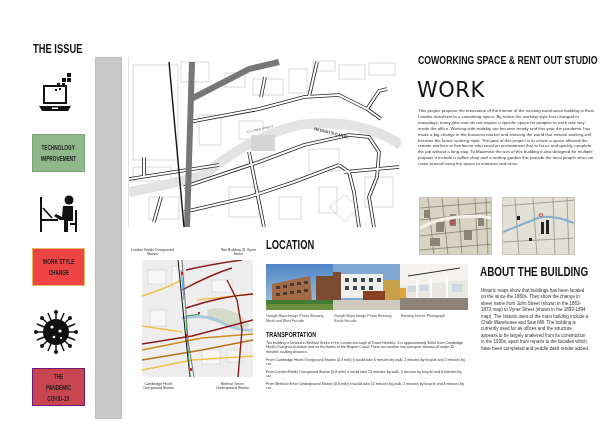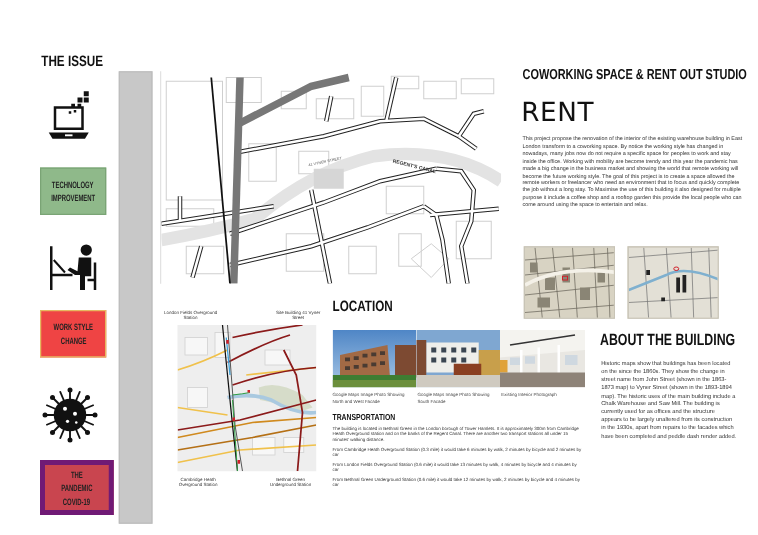--- a/index.html
+++ b/index.html
@@ -6,21 +6,21 @@
   body { width: 606px; height: 428px; position: relative; overflow: hidden; font-family: "Liberation Sans", sans-serif; color: #222; }
   .abs { position: absolute; }
 
   
   #issue-title { left: 33px; top: 42px; font-size: 12px; font-weight: bold; transform: scaleX(0.78); transform-origin: left top; color: #111; }
   .issue-icon { left: 30px; width: 52px; height: 48px; }
   .issue-badge { left: 32px; width: 51px; height: 36px; display: flex; align-items: center; justify-content: center; text-align: center; font-size: 7.4px; font-weight: bold; line-height: 11px; color: #222; }
   .issue-badge span { display: inline-block; transform: scaleX(0.8); }
   #badge-tech { top: 134px; background: #8fb98a; border: 1px solid #7aa475; }
   #badge-work { top: 248px; background: #ef4444; border: 1px solid #e6b860; }
-  #badge-pandemic { top: 368px; background: #c9454f; border: 4px solid #701a75; }
+  #badge-pandemic { top: 368px; background: #c9454f; border: 1px solid #701a75; }
 
   #gray-bar { left: 95px; top: 57px; width: 27px; height: 362px; background: #c8c8c8; border: 1px solid #bdbdbd; box-sizing: border-box; }
 
   
   #site-map { left: 128px; top: 57px; width: 272px; height: 170px; background: #fff; border-left: 1px solid #e2e2e2; overflow: hidden; }
 
   
   #project-subtitle { left: 418px; top: 54px; font-size: 11.5px; font-weight: bold; transform: scaleX(0.76); transform-origin: left top; white-space: nowrap; color: #111; }
   #project-title { left: 417px; top: 78px; font-size: 21px; font-weight: normal; letter-spacing: 0.5px; color: #111; font-family: "DejaVu Sans", sans-serif; }
   #project-desc { left: 418px; top: 108px; width: 176px; font-size: 4.35px; line-height: 5.9px; color: #333; }
@@ -191,21 +191,21 @@
     <path d="M63 5 L58 170" stroke="#777" stroke-width="6" fill="none"></path>
     <path d="M62 42 L120 12 L150 5" stroke="#777" stroke-width="6" fill="none"></path>
 
     <path d="M40 5 L55 170" stroke="#111" stroke-width="1.4" fill="none"></path>
     <text x="185" y="73" font-size="4" font-weight="bold" fill="#333" transform="rotate(14 185 73)">REGENT'S CANAL</text>
     <text x="118" y="76" font-size="3" fill="#555" transform="rotate(-12 118 76)">41 VYNER STREET</text>
   </svg>
 </div>
 
 <div class="abs" id="project-subtitle">COWORKING SPACE &amp; RENT OUT STUDIO</div>
-<div class="abs" id="project-title">RENT</div>
+<div class="abs" id="project-title">WORK</div>
 <div class="abs" id="project-desc">This project propose the renovation of the interior of the existing warehouse building in East London transform to a coworking space. By notice the working style has changed in nowadays, many jobs now do not require a specific space for peoples to work and stay inside the office. Working with mobility are become trendy and this year the pandemic has made a big change in the business market and showing the world that remote working will become the future working style. The goal of this project is to create a space allowed the remote workers or freelancer who need an environment that to focus and quickly complete the job without a long stay. To Maximise the use of this building it also designed for multiple purpose it include a coffee shop and a rooftop garden this provide the local people who can come around using the space to entertain and relax.</div>
 
 <div class="abs hist-map" id="hist-map-1">
   <svg width="73" height="58" viewBox="0 0 73 58">
     <rect width="73" height="58" fill="#d8d3c3"></rect>
     <g stroke="#6b675c" stroke-width="0.6" fill="none">
       <path d="M0 10 L73 4 M0 22 L73 14 M0 38 L73 30 M0 52 L73 46 M8 0 L14 58 M22 0 L28 58 M38 0 L42 58 M55 0 L58 58 M66 0 L68 58"></path>
     </g>
     <g fill="#8a8575">
         <rect x="4" y="12" width="6" height="8"></rect>

